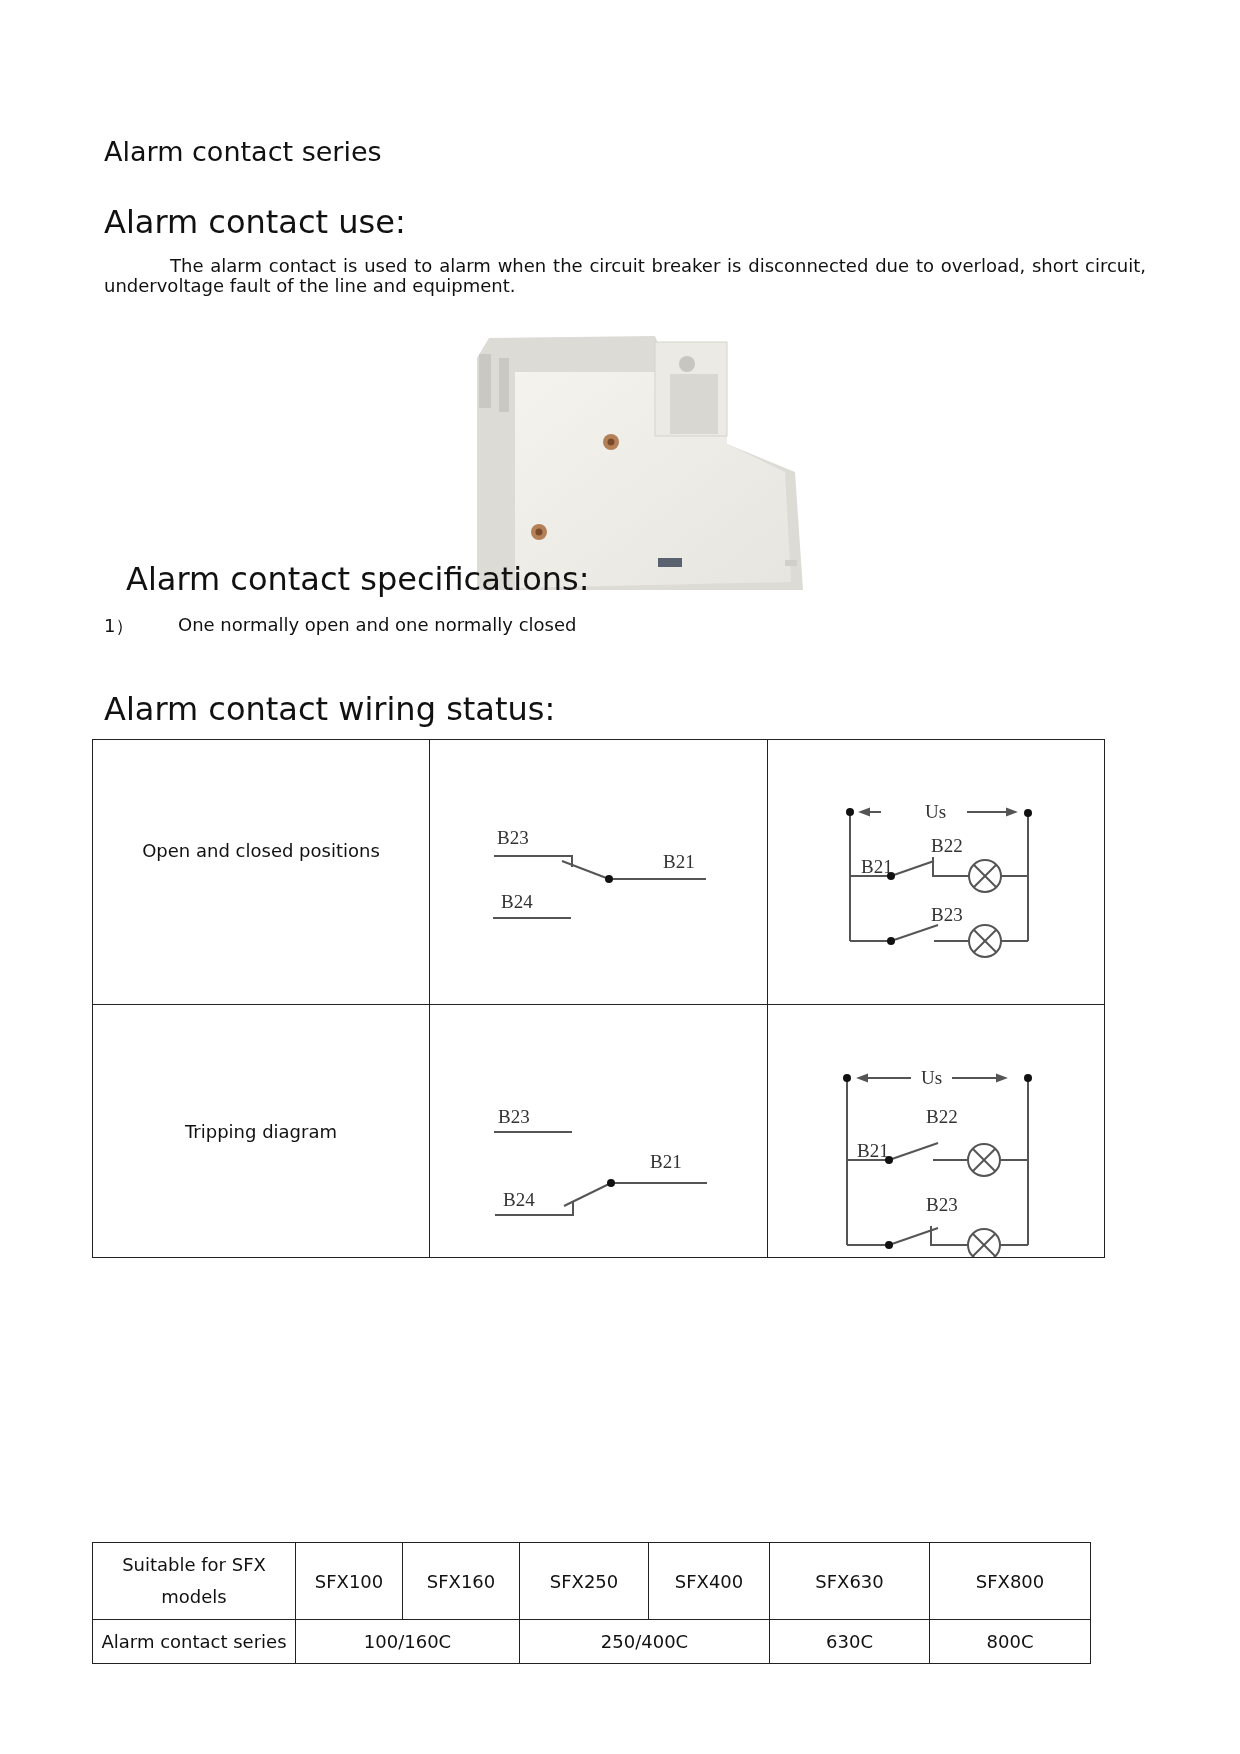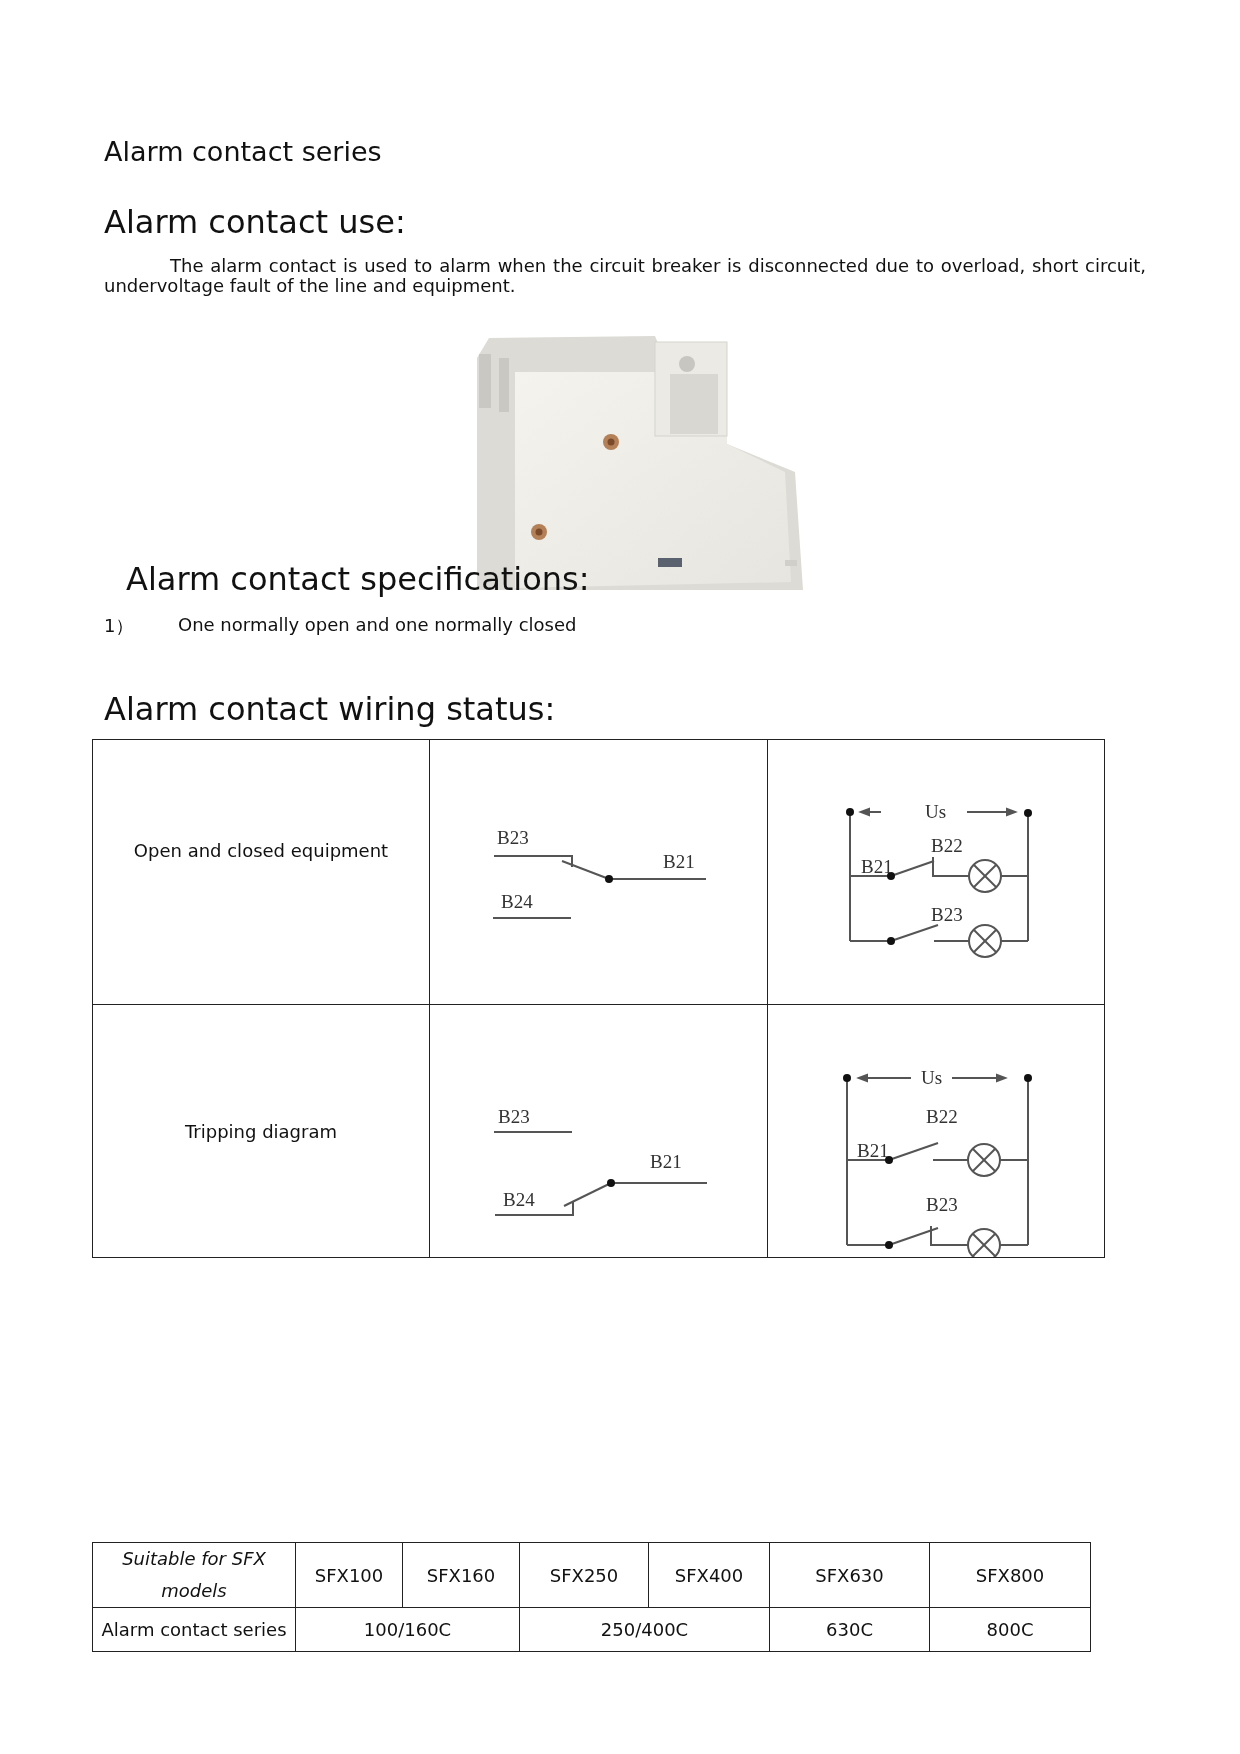--- a/index.html
+++ b/index.html
@@ -58,21 +58,21 @@
 <div class="abs h2" style="left:104px; top:690px;">Alarm contact wiring status:</div>
 
 <table class="grid" style="left:92px; top:739px; width:1012px;">
   <colgroup>
       <col style="width:337px">
       <col style="width:338px">
       <col style="width:337px">
     </colgroup>
   <tbody>
   <tr style="height:264px">
-    <td><span style="position:relative; top:-22px;">Open and closed equipment</span></td>
+    <td><span style="position:relative; top:-22px;">Open and closed positions</span></td>
     <td>
       <svg class="diag-svg" width="338" height="264" viewBox="0 0 338 264">
         <g transform="translate(-430,-849)" stroke="#555" stroke-width="2" fill="none">
           <polyline points="494,965 572,965 572,976"></polyline>
           <line x1="562" y1="970" x2="609" y2="988"></line>
           <line x1="609" y1="988" x2="706" y2="988"></line>
           <line x1="493" y1="1027" x2="571" y2="1027"></line>
           <circle cx="609" cy="988" r="4" fill="#111" stroke="none"></circle>
         </g>
         <g transform="translate(-430,-849)">
@@ -182,21 +182,21 @@
     <col style="width:203px">
       <col style="width:107px">
       <col style="width:117px">
     <col style="width:129px">
       <col style="width:121px">
       <col style="width:160px">
       <col style="width:161px">
   </colgroup>
   <tbody>
       <tr style="height:65px">
-    <td style="white-space:normal; line-height:32px; padding:0 20px;font-style:italic;">Suitable for SFX models</td>
+    <td style="white-space:normal; line-height:32px; padding:6px 20px;">Suitable for SFX models</td>
     <td>SFX100</td>
     <td>SFX160</td>
     <td>SFX250</td>
     <td>SFX400</td>
     <td>SFX630</td>
     <td>SFX800</td>
   </tr>
   <tr style="height:44px">
     <td>Alarm contact series</td>
     <td colspan="2">100/160C</td>

